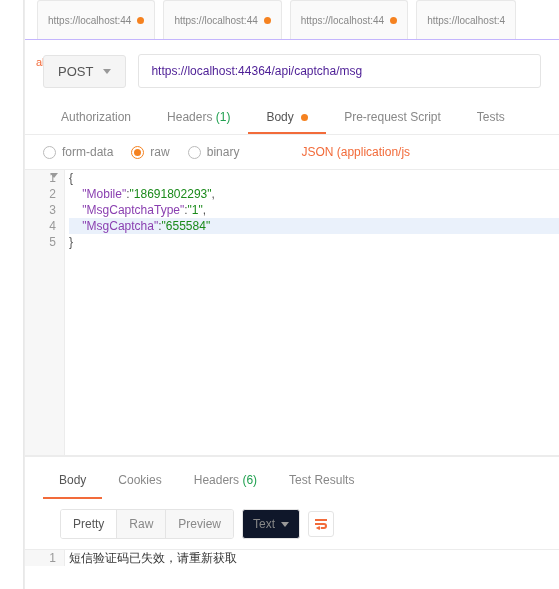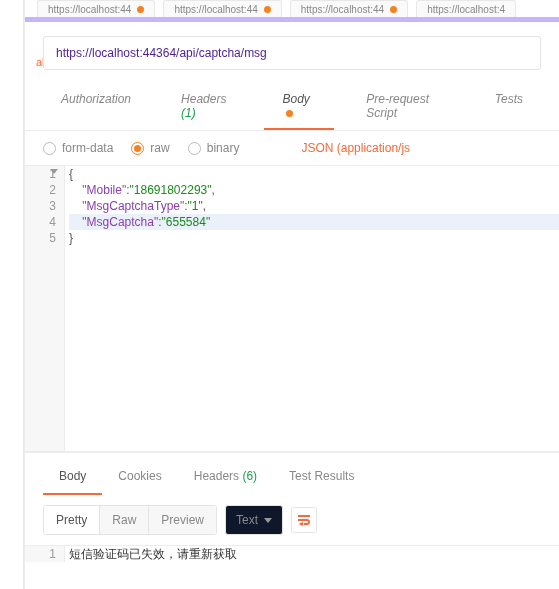--- a/index.html
+++ b/index.html
@@ -1,27 +1,27 @@
 <!DOCTYPE html>
 <html><head>
 <meta charset="utf-8">
 <style>
 * { margin: 0; padding: 0; box-sizing: border-box; font-family: -apple-system, BlinkMacSystemFont, "Segoe UI", Arial, sans-serif; }
 body { background: #fff; font-size: 12px; color: #808080; width: 559px; height: 589px; overflow: hidden; position: relative; }
 .left-sidebar { position: absolute; left: 0; top: 0; width: 24px; height: 100%; border-right: 1px solid #e8e8e8; }
 .left-sidebar-text { color: #f26b3a; font-size: 11px; position: absolute; top: 56px; left: 4px; margin-left: 32px; }
 .main { position: absolute; left: 24px; top: 0; right: 0; bottom: 0; border-left: 1px solid #ececec; }
-.tabs-bar { height: 22px; border-bottom: 5px solid #c4b5fd; display: flex; overflow: hidden; padding-left: 12px; gap: 8px; }
+.tabs-bar { height: 40px; border-bottom: 1px solid #c4b5fd; display: flex; overflow: hidden; padding-left: 12px; gap: 8px; }
 .browser-tab { display: flex; align-items: center; gap: 6px; padding: 0 10px; border: 1px solid #e8e8e8; border-bottom: none; border-radius: 3px 3px 0 0; color: #888; font-size: 10px; white-space: nowrap; background: #fafafa; }
 .dot-orange { width: 7px; height: 7px; border-radius: 50%; background: #f58220; }
 .request-row { display: flex; align-items: center; padding: 14px 18px; gap: 12px; }
 .method-select { background: #f5f5f5; border: 1px solid #e4e4e4; border-radius: 3px; padding: 8px 14px; display: flex; align-items: center; gap: 10px; color: #555; font-size: 13px; font-weight: 500; }
 .chevron { width: 0; height: 0; border-left: 4px solid transparent; border-right: 4px solid transparent; border-top: 5px solid #999; }
 .url-input { flex: 1; border: 1px solid #e4e4e4; border-radius: 3px; padding: 9px 12px; color: #4c1d95; font-size: 12px; background: #fff; }
-.req-tabs { display: flex; gap: 14px; padding: 0 18px; border-bottom: 1px solid #ececec; font-style: italic; }
+.req-tabs { display: flex; gap: 0; padding: 0 18px; border-bottom: 1px solid #ececec; }
 .req-tab { padding: 8px 18px; color: #888; font-size: 12px; cursor: pointer; border-bottom: 2px solid transparent; }
 .req-tab.active { color: #555; border-bottom-color: #f26b3a; }
 .tab-count { color: #20a050; }
 .tab-dot { display: inline-block; width: 7px; height: 7px; border-radius: 50%; background: #f58220; margin-left: 4px; vertical-align: middle; }
 .body-options { display: flex; align-items: center; gap: 18px; padding: 10px 18px; border-bottom: 1px solid #ececec; flex-wrap: nowrap; overflow: hidden; }
 .radio-opt { display: flex; align-items: center; gap: 6px; color: #888; font-size: 12px; white-space: nowrap; }
 .radio-circle { width: 13px; height: 13px; border: 1px solid #bbb; border-radius: 50%; display: inline-flex; align-items: center; justify-content: center; }
 .radio-circle.checked { border-color: #f58220; }
 .radio-circle.checked::after { content: ""; width: 7px; height: 7px; border-radius: 50%; background: #f58220; }
 .json-type { color: #f26b3a; font-size: 12px; white-space: nowrap; margin-left: 44px; }
@@ -33,21 +33,21 @@
 .code-line { height: 16px; line-height: 16px; white-space: pre; }
 .code-line.hl { background: #eaf1fb; }
 .brace { color: #555; }
 .key { color: #8a3fb0; }
 .str { color: #1a8a1a; }
 .colon { color: #555; }
 .resp-tabs { display: flex; gap: 0; padding: 10px 18px 0; border-top: 1px solid #ececec; }
 .resp-tab { padding: 6px 16px 10px; color: #888; font-size: 12px; border-bottom: 2px solid transparent; }
 .resp-tab.active { color: #555; border-bottom-color: #f26b3a; }
 .resp-controls { display: flex; align-items: center; gap: 8px; padding: 10px 18px; }
-.btn-group { display: flex; border: 1px solid #e4e4e4; border-radius: 3px; overflow: hidden; }
+.btn-group { display: flex; border: 1px solid #e4e4e4; border-radius: 3px; overflow: hidden; margin-left: 17px; }
 .btn-group button { border: none; background: #f7f7f7; padding: 7px 12px; color: #888; font-size: 12px; cursor: pointer; border-right: 1px solid #e4e4e4; }
 .btn-group button:last-child { border-right: none; }
 .btn-group button.active { background: #fff; color: #555; }
 .format-btn { border: 1px solid #e4e4e4; border-radius: 3px; background: #0f172a; padding: 7px 10px; display: flex; align-items: center; gap: 6px; color: #888; font-size: 12px; }
 .wrap-icon { width: 26px; height: 26px; border: 1px solid #e4e4e4; border-radius: 3px; display: flex; align-items: center; justify-content: center; }
 .wrap-svg { stroke: #f26b3a; stroke-width: 2; fill: none; }
 .response-editor { display: flex; font-family: Consolas, "Microsoft YaHei", monospace; font-size: 12px; border-top: 1px solid #ececec; }
 .response-editor .gutter { width: 40px; }
 .response-editor .code-line { color: #333; }
 </style>
@@ -71,20 +71,24 @@
     <div class="browser-tab">
         <span>https://localhost:44</span>
         <span class="dot-orange"></span>
       </div>
     <div class="browser-tab">
         <span>https://localhost:4</span>
       </div>
   </div>
 
   <div class="request-row">
+    <div class="method-select">
+      <span>POST</span>
+      <span class="chevron"></span>
+    </div>
     <div class="url-input">https://localhost:44364/api/captcha/msg</div>
   </div>
 
   <div class="req-tabs">
     <div class="req-tab">Authorization</div>
     <div class="req-tab">
       <span>Headers</span>
       <span class="tab-count">(1)</span>
     </div>
     <div class="req-tab active">

